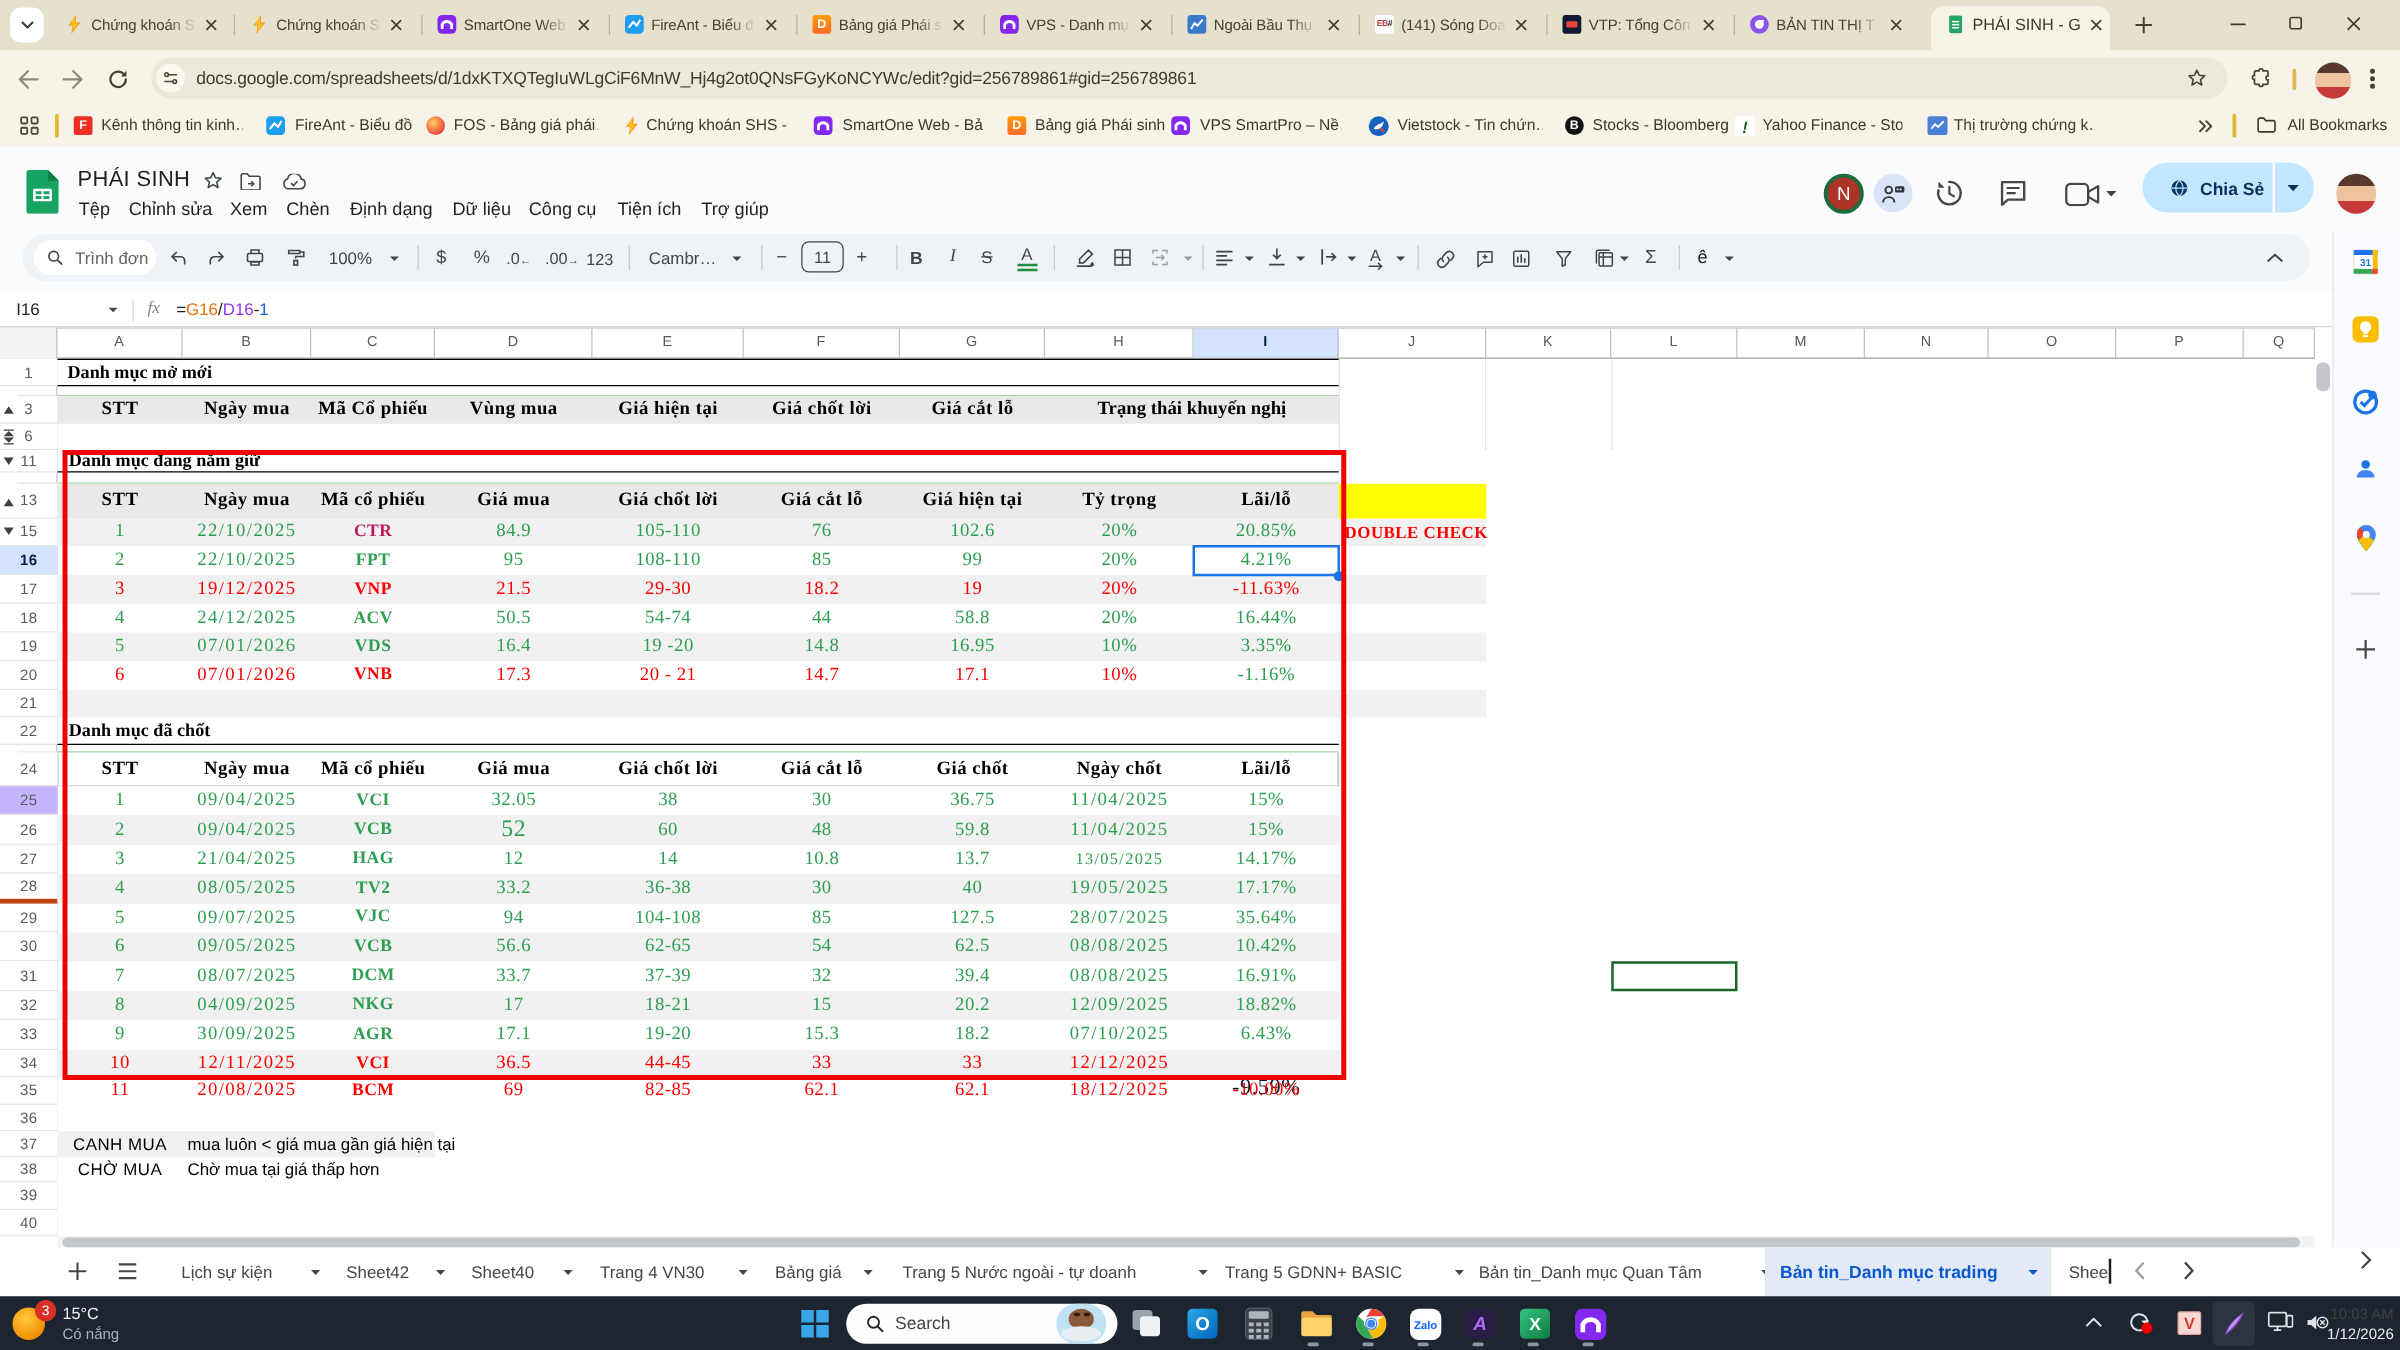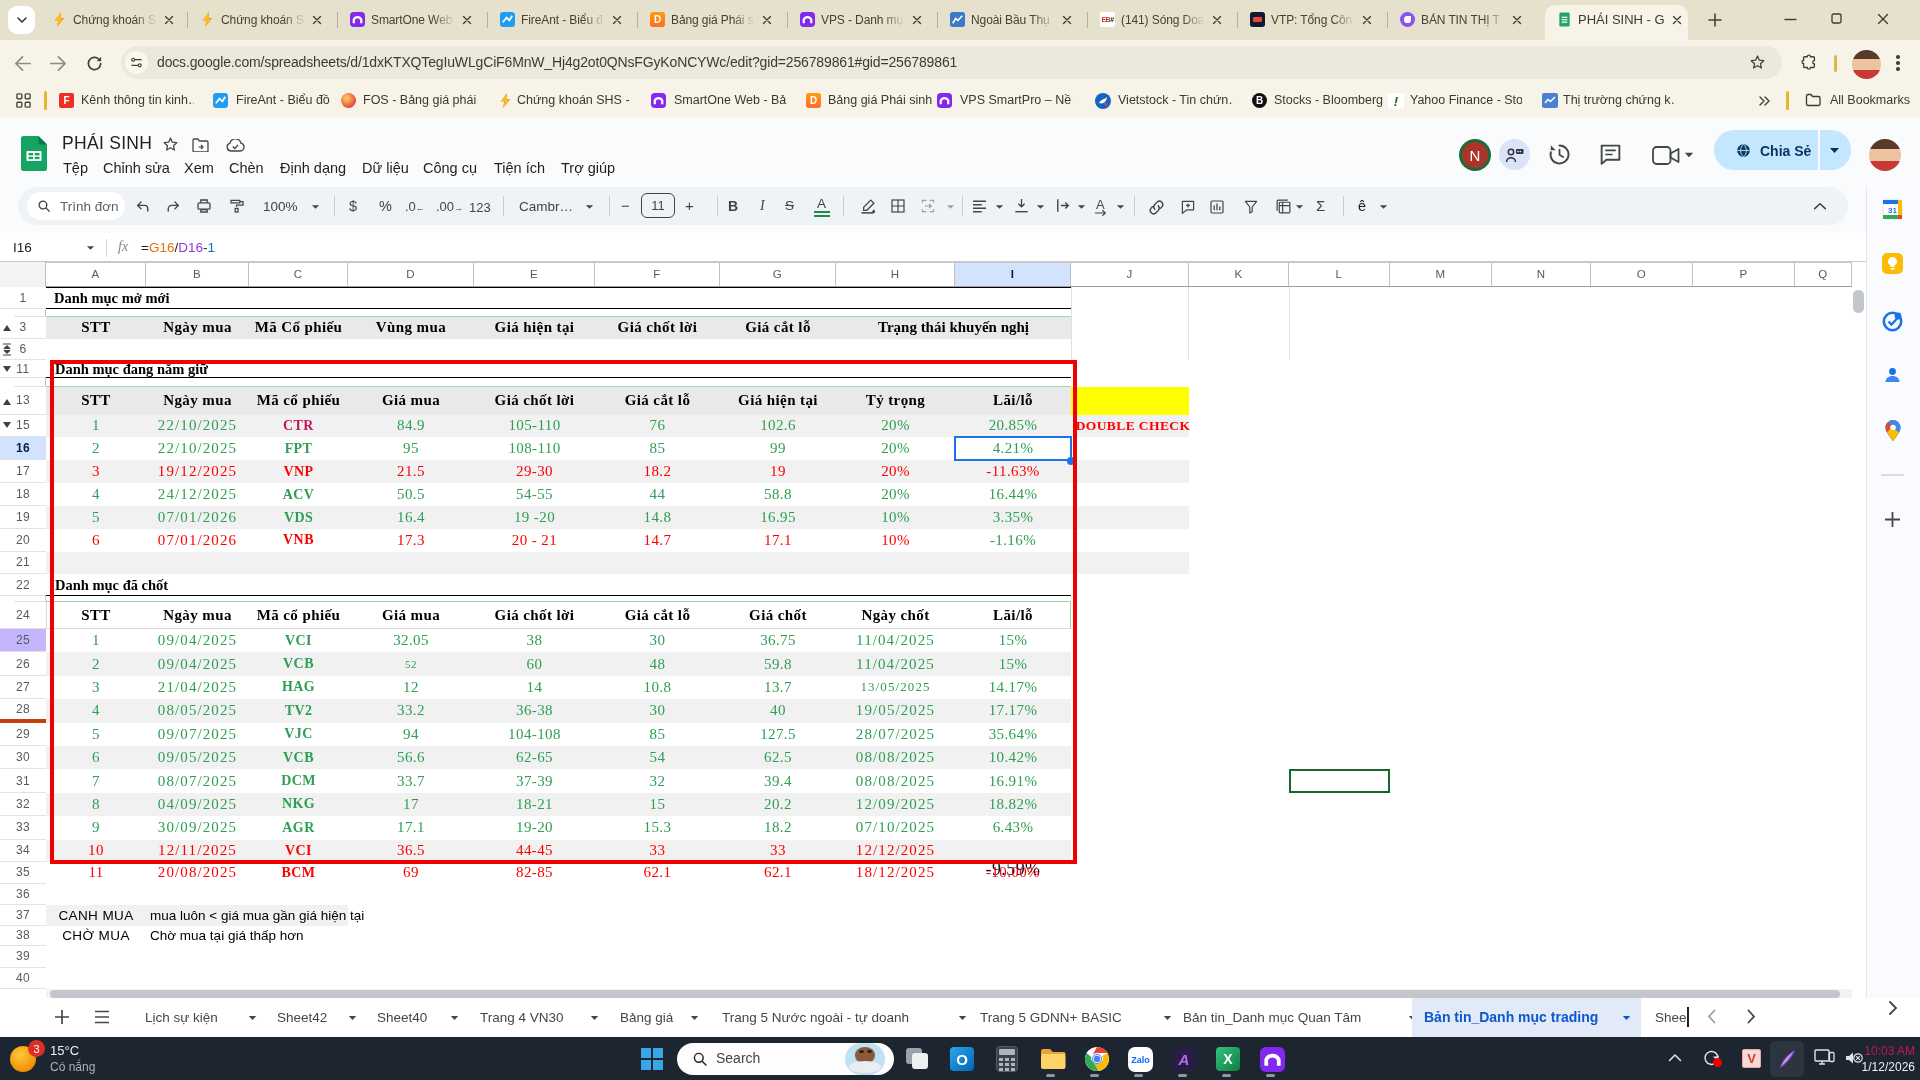--- a/index.html
+++ b/index.html
@@ -548,21 +548,21 @@
 <div class="cell" style="left:348px;top:460px;width:126px;height:23px;justify-content:center;font-family:'Liberation Serif',serif;font-size:15px;color:#fe0000;">21.5</div>
 <div class="cell" style="left:474px;top:460px;width:121px;height:23px;justify-content:center;font-family:'Liberation Serif',serif;font-size:15px;color:#fe0000;">29-30</div>
 <div class="cell" style="left:595px;top:460px;width:125px;height:23px;justify-content:center;font-family:'Liberation Serif',serif;font-size:15px;color:#fe0000;">18.2</div>
 <div class="cell" style="left:720px;top:460px;width:116px;height:23px;justify-content:center;font-family:'Liberation Serif',serif;font-size:15px;color:#fe0000;">19</div>
 <div class="cell" style="left:836px;top:460px;width:119px;height:23px;justify-content:center;font-family:'Liberation Serif',serif;font-size:15px;color:#fe0000;">20%</div>
 <div class="cell" style="left:955px;top:460px;width:116px;height:23px;justify-content:center;font-family:'Liberation Serif',serif;font-size:15px;color:#fe0000;">-11.63%</div>
 <div class="cell" style="left:46px;top:483px;width:100px;height:23px;justify-content:center;font-family:'Liberation Serif',serif;font-size:15px;color:#2d9e52;">4</div>
 <div class="cell" style="left:146px;top:483px;width:103px;height:23px;justify-content:center;font-family:'Liberation Serif',serif;font-size:15px;color:#2d9e52;letter-spacing:1.1px;">24/12/2025</div>
 <div class="cell" style="left:249px;top:483px;width:99px;height:23px;justify-content:center;font-family:'Liberation Serif',serif;font-size:14px;color:#2d9e52;font-weight:bold;">ACV</div>
 <div class="cell" style="left:348px;top:483px;width:126px;height:23px;justify-content:center;font-family:'Liberation Serif',serif;font-size:15px;color:#2d9e52;">50.5</div>
-<div class="cell" style="left:474px;top:483px;width:121px;height:23px;justify-content:center;font-family:'Liberation Serif',serif;font-size:15px;color:#2d9e52;">54-55</div>
+<div class="cell" style="left:474px;top:483px;width:121px;height:23px;justify-content:center;font-family:'Liberation Serif',serif;font-size:15px;color:#2d9e52;">54-74</div>
 <div class="cell" style="left:595px;top:483px;width:125px;height:23px;justify-content:center;font-family:'Liberation Serif',serif;font-size:15px;color:#2d9e52;">44</div>
 <div class="cell" style="left:720px;top:483px;width:116px;height:23px;justify-content:center;font-family:'Liberation Serif',serif;font-size:15px;color:#2d9e52;">58.8</div>
 <div class="cell" style="left:836px;top:483px;width:119px;height:23px;justify-content:center;font-family:'Liberation Serif',serif;font-size:15px;color:#2d9e52;">20%</div>
 <div class="cell" style="left:955px;top:483px;width:116px;height:23px;justify-content:center;font-family:'Liberation Serif',serif;font-size:15px;color:#2d9e52;">16.44%</div>
 <div class="a" style="left:46px;top:506px;width:1143px;height:23px;background:#f1f1f1;"></div>
 <div class="cell" style="left:46px;top:506px;width:100px;height:23px;justify-content:center;font-family:'Liberation Serif',serif;font-size:15px;color:#2d9e52;">5</div>
 <div class="cell" style="left:146px;top:506px;width:103px;height:23px;justify-content:center;font-family:'Liberation Serif',serif;font-size:15px;color:#2d9e52;letter-spacing:1.1px;">07/01/2026</div>
 <div class="cell" style="left:249px;top:506px;width:99px;height:23px;justify-content:center;font-family:'Liberation Serif',serif;font-size:14px;color:#2d9e52;font-weight:bold;">VDS</div>
 <div class="cell" style="left:348px;top:506px;width:126px;height:23px;justify-content:center;font-family:'Liberation Serif',serif;font-size:15px;color:#2d9e52;">16.4</div>
 <div class="cell" style="left:474px;top:506px;width:121px;height:23px;justify-content:center;font-family:'Liberation Serif',serif;font-size:15px;color:#2d9e52;">19 -20</div>
@@ -603,21 +603,21 @@
 <div class="cell" style="left:348px;top:629px;width:126px;height:23.399999999999977px;justify-content:center;font-family:'Liberation Serif',serif;font-size:15px;color:#2d9e52;">32.05</div>
 <div class="cell" style="left:474px;top:629px;width:121px;height:23.399999999999977px;justify-content:center;font-family:'Liberation Serif',serif;font-size:15px;color:#2d9e52;">38</div>
 <div class="cell" style="left:595px;top:629px;width:125px;height:23.399999999999977px;justify-content:center;font-family:'Liberation Serif',serif;font-size:15px;color:#2d9e52;">30</div>
 <div class="cell" style="left:720px;top:629px;width:116px;height:23.399999999999977px;justify-content:center;font-family:'Liberation Serif',serif;font-size:15px;color:#2d9e52;">36.75</div>
 <div class="cell" style="left:836px;top:629px;width:119px;height:23.399999999999977px;justify-content:center;font-family:'Liberation Serif',serif;font-size:15px;color:#2d9e52;letter-spacing:1.1px;">11/04/2025</div>
 <div class="cell" style="left:955px;top:629px;width:116px;height:23.399999999999977px;justify-content:center;font-family:'Liberation Serif',serif;font-size:15px;color:#2d9e52;">15%</div>
 <div class="a" style="left:46px;top:652.4px;width:1025px;height:23.399999999999977px;background:#f1f1f1;"></div>
 <div class="cell" style="left:46px;top:652.4px;width:100px;height:23.399999999999977px;justify-content:center;font-family:'Liberation Serif',serif;font-size:15px;color:#2d9e52;">2</div>
 <div class="cell" style="left:146px;top:652.4px;width:103px;height:23.399999999999977px;justify-content:center;font-family:'Liberation Serif',serif;font-size:15px;color:#2d9e52;letter-spacing:1.1px;">09/04/2025</div>
 <div class="cell" style="left:249px;top:652.4px;width:99px;height:23.399999999999977px;justify-content:center;font-family:'Liberation Serif',serif;font-size:14px;color:#2d9e52;font-weight:bold;">VCB</div>
-<div class="cell" style="left:348px;top:652.4px;width:126px;height:23.399999999999977px;justify-content:center;font-family:'Liberation Serif',serif;font-size:11px;color:#2d9e52;">52</div>
+<div class="cell" style="left:348px;top:652.4px;width:126px;height:23.399999999999977px;justify-content:center;font-family:'Liberation Serif',serif;font-size:19px;color:#2d9e52;">52</div>
 <div class="cell" style="left:474px;top:652.4px;width:121px;height:23.399999999999977px;justify-content:center;font-family:'Liberation Serif',serif;font-size:15px;color:#2d9e52;">60</div>
 <div class="cell" style="left:595px;top:652.4px;width:125px;height:23.399999999999977px;justify-content:center;font-family:'Liberation Serif',serif;font-size:15px;color:#2d9e52;">48</div>
 <div class="cell" style="left:720px;top:652.4px;width:116px;height:23.399999999999977px;justify-content:center;font-family:'Liberation Serif',serif;font-size:15px;color:#2d9e52;">59.8</div>
 <div class="cell" style="left:836px;top:652.4px;width:119px;height:23.399999999999977px;justify-content:center;font-family:'Liberation Serif',serif;font-size:15px;color:#2d9e52;letter-spacing:1.1px;">11/04/2025</div>
 <div class="cell" style="left:955px;top:652.4px;width:116px;height:23.399999999999977px;justify-content:center;font-family:'Liberation Serif',serif;font-size:15px;color:#2d9e52;">15%</div>
 <div class="cell" style="left:46px;top:675.8px;width:100px;height:23.40000000000009px;justify-content:center;font-family:'Liberation Serif',serif;font-size:15px;color:#2d9e52;">3</div>
 <div class="cell" style="left:146px;top:675.8px;width:103px;height:23.40000000000009px;justify-content:center;font-family:'Liberation Serif',serif;font-size:15px;color:#2d9e52;letter-spacing:1.1px;">21/04/2025</div>
 <div class="cell" style="left:249px;top:675.8px;width:99px;height:23.40000000000009px;justify-content:center;font-family:'Liberation Serif',serif;font-size:14px;color:#2d9e52;font-weight:bold;">HAG</div>
 <div class="cell" style="left:348px;top:675.8px;width:126px;height:23.40000000000009px;justify-content:center;font-family:'Liberation Serif',serif;font-size:15px;color:#2d9e52;">12</div>
 <div class="cell" style="left:474px;top:675.8px;width:121px;height:23.40000000000009px;justify-content:center;font-family:'Liberation Serif',serif;font-size:15px;color:#2d9e52;">14</div>
@@ -877,14 +877,14 @@
     <rect x="1" y="1" width="14" height="11" rx="1" stroke="#dfe3e8" stroke-width="1.4" fill="none"></rect>
     <path d="M5 15h6M8 12v3" stroke="#dfe3e8" stroke-width="1.4"></path>
     <rect x="15.5" y="3.5" width="4.5" height="9" rx="1" stroke="#dfe3e8" stroke-width="1.3" fill="#1d2530"></rect>
   </svg>
 <svg class="a" style="left:1845px;top:1050px" width="18" height="16" viewBox="0 0 18 16">
     <path d="M1 6v4h3l4 3.5v-11L4 6z" fill="#dfe3e8"></path>
     <circle cx="13" cy="8" r="4.2" fill="none" stroke="#dfe3e8" stroke-width="1.2"></circle>
     <path d="M11.2 6.2l3.6 3.6M14.8 6.2l-3.6 3.6" stroke="#dfe3e8" stroke-width="1.2"></path>
   </svg>
 <div class="a" style="left:1855px;top:1042px;width:60px;height:34px;display:flex;flex-direction:column;align-items:flex-end;justify-content:center;">
-    <div style="font-size:12px;color:#be185d;line-height:16px;">10:03 AM</div>
+    <div style="font-size:12px;color:#404040;line-height:16px;">10:03 AM</div>
     <div style="font-size:12px;color:#eceff2;line-height:16px;">1/12/2026</div>
   </div>
 </body></html>

